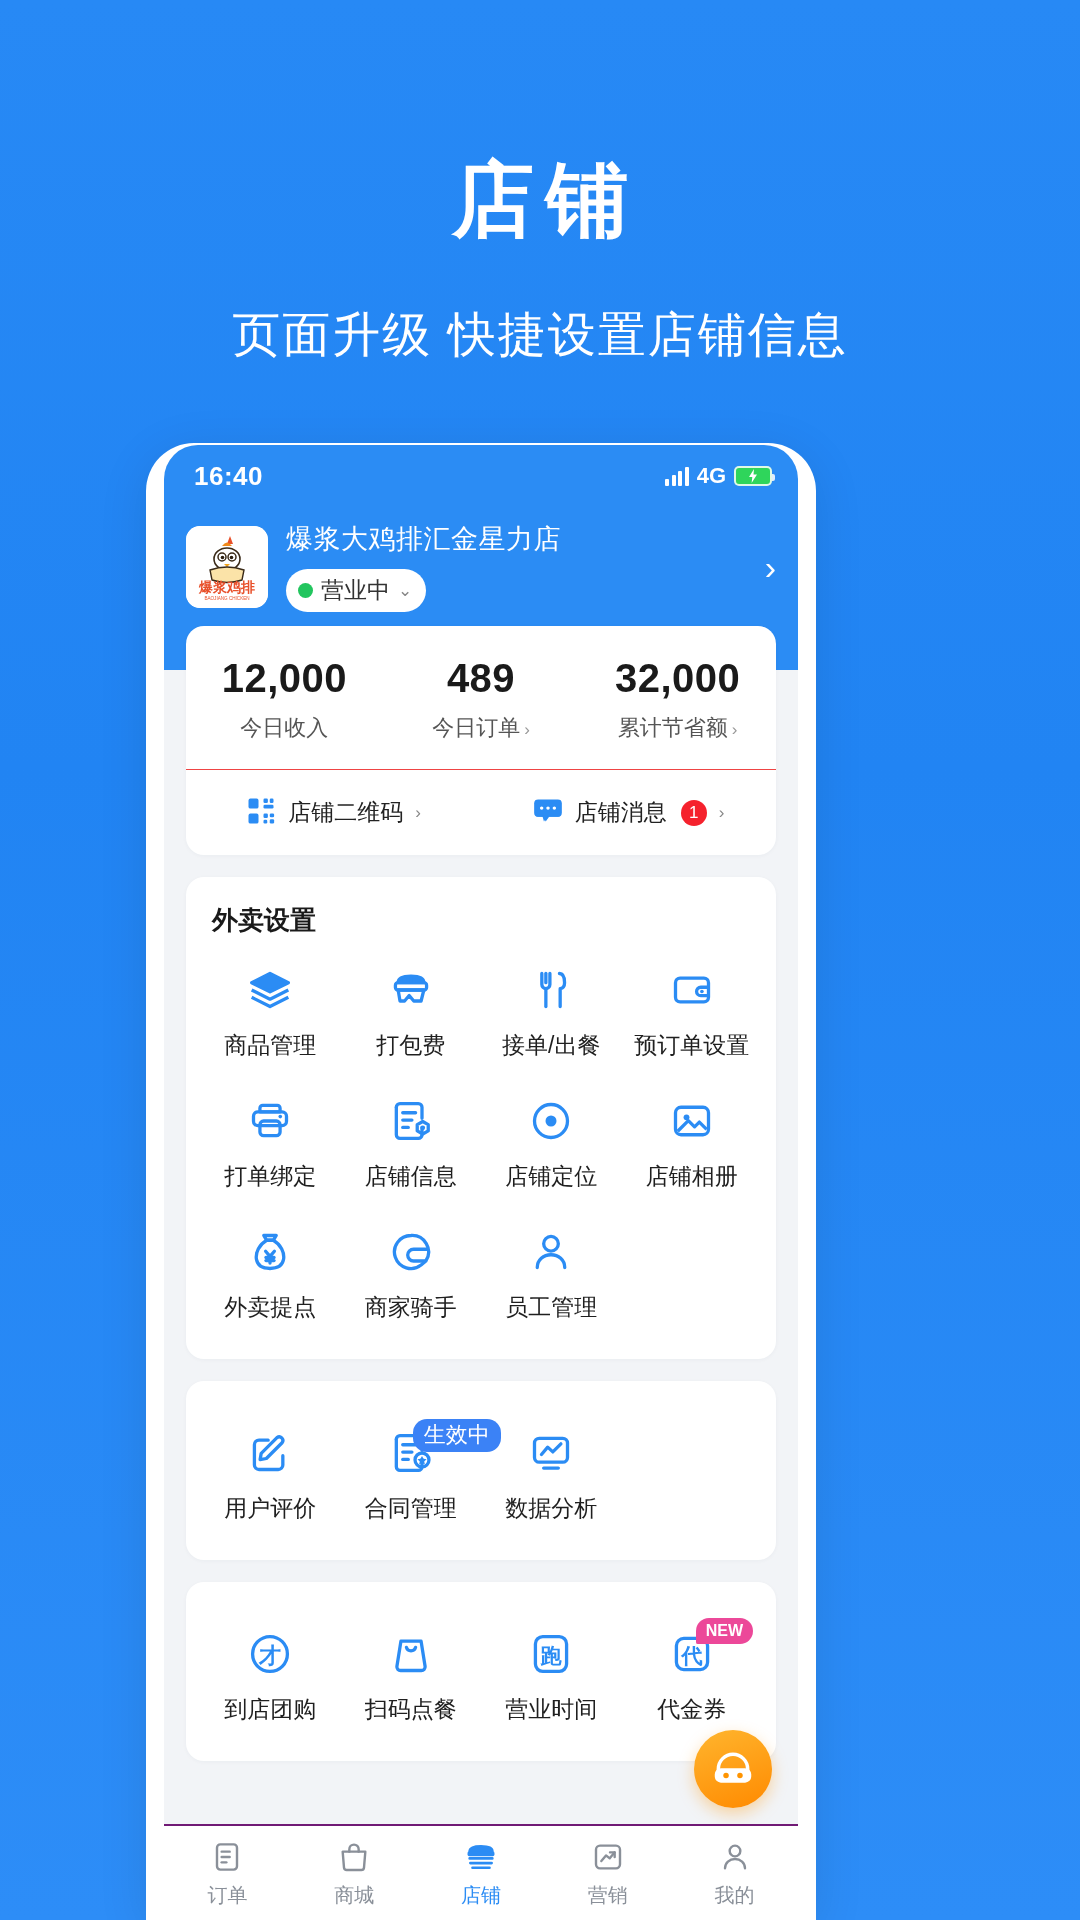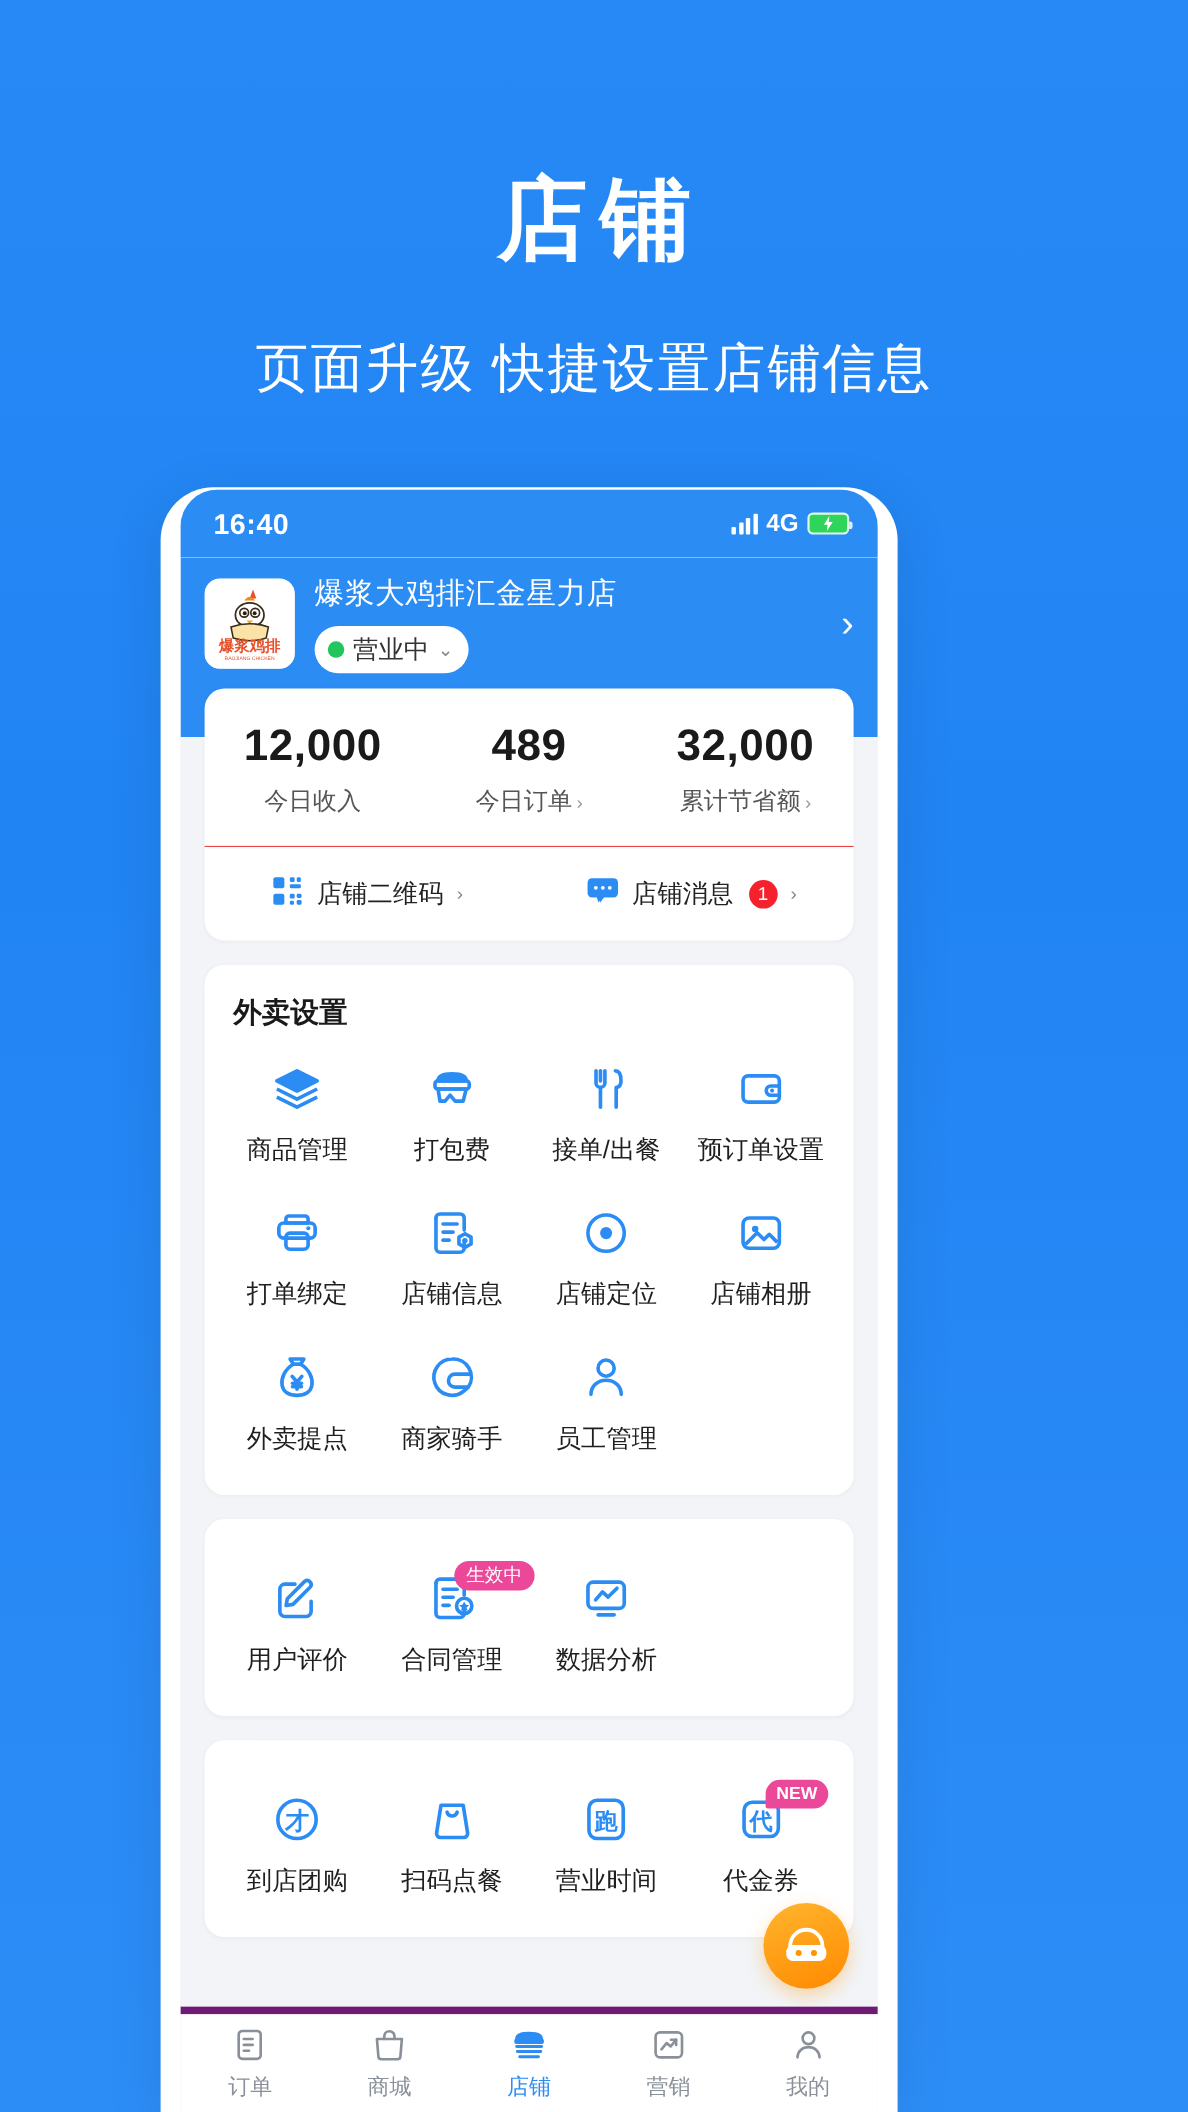--- a/index.html
+++ b/index.html
@@ -152,21 +152,21 @@
     position: relative;
   }
   .cell-icon {
     height: 48px; display: flex; align-items: center; justify-content: center;
     position: relative;
   }
   .cell-lbl { font-size: 23px; color: #1f1f1f; margin-top: 16px; }
   .badge-green {
     position: absolute; left: 50%; top: -10px;
     transform: translateX(2px);
-    background: #ec4899; color:#fff; font-size: 17px;
+    background: #3b82f6; color:#fff; font-size: 22px;
     border-radius: 14px; padding: 3px 11px 4px 11px; white-space: nowrap;
     line-height: 1.2;
   }
   .badge-new {
     position: absolute; left: 50%; top: -12px;
     transform: translateX(4px);
     background: #ec4899; color:#fff; font-size: 16px; font-weight: 700;
     border-radius: 14px 14px 14px 2px; padding: 3px 10px 4px 10px; white-space: nowrap;
     line-height: 1.2;
   }
@@ -176,21 +176,21 @@
     position: absolute; right: 26px; bottom: 16px;
     width: 78px; height: 78px; border-radius: 50%;
     background: linear-gradient(160deg,#ffb52e,#ff8a00);
     display: flex; align-items: center; justify-content: center;
     box-shadow: 0 6px 16px rgba(255,150,0,.35);
   }
 
   
   .tabbar {
     flex: 0 0 96px; height: 96px; background: #fff;
-    border-top: 7px solid #701a75;
+    border-top: 2px solid #701a75;
     display: flex; align-items: center;
   }
   .tab {
     flex: 1 1 0; text-align: center; color: #8a9099;
   }
   .tab .ti { height: 38px; display:flex; align-items:center; justify-content:center; }
   .tab .tl { font-size: 20px; margin-top: 6px; }
   .tab.active { color: #2b8cf4; }
 </style>
 </head>

